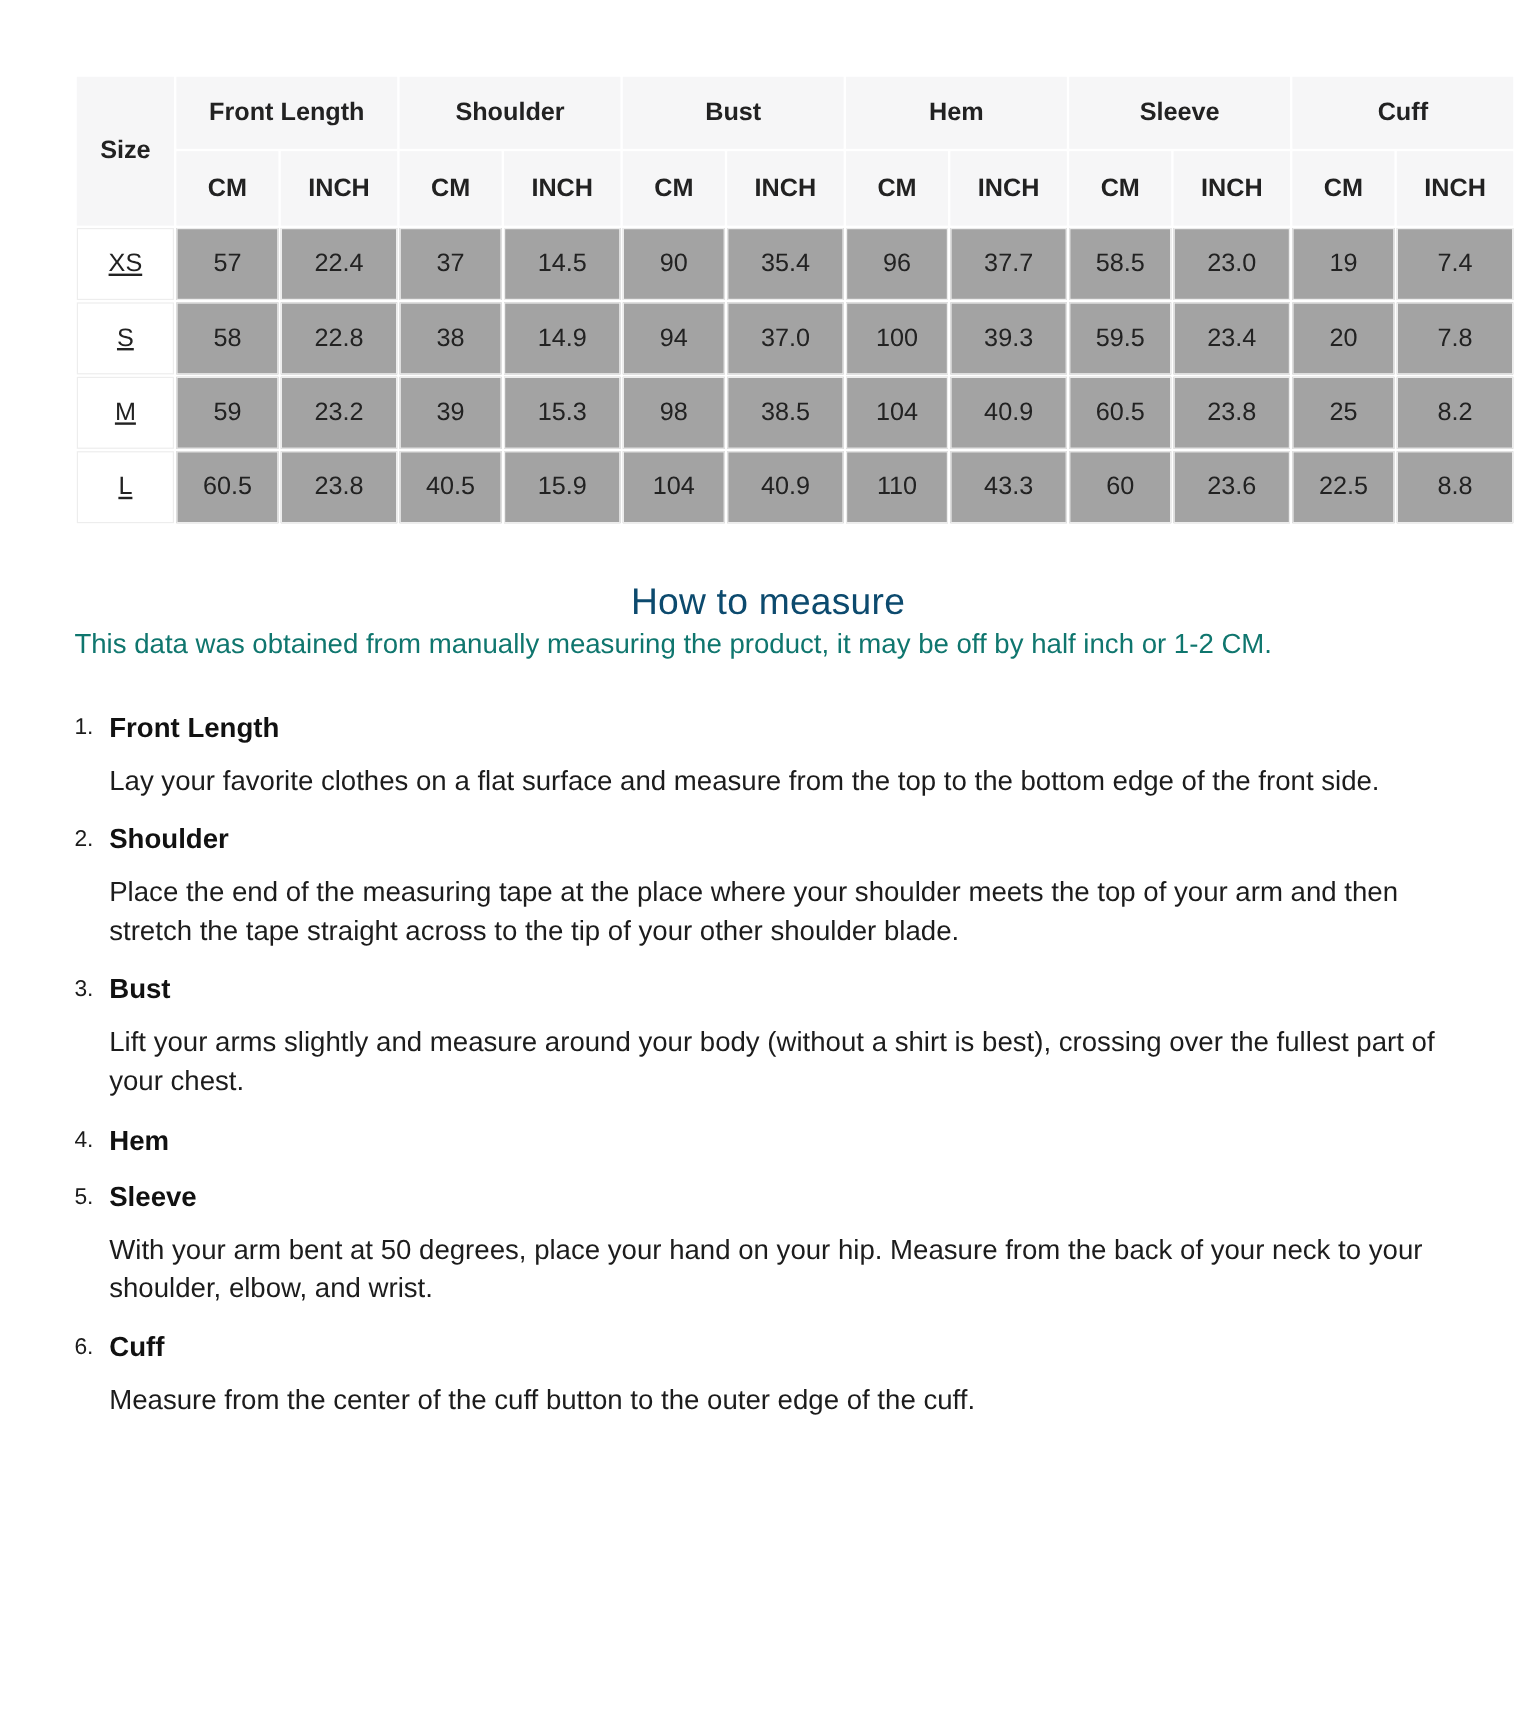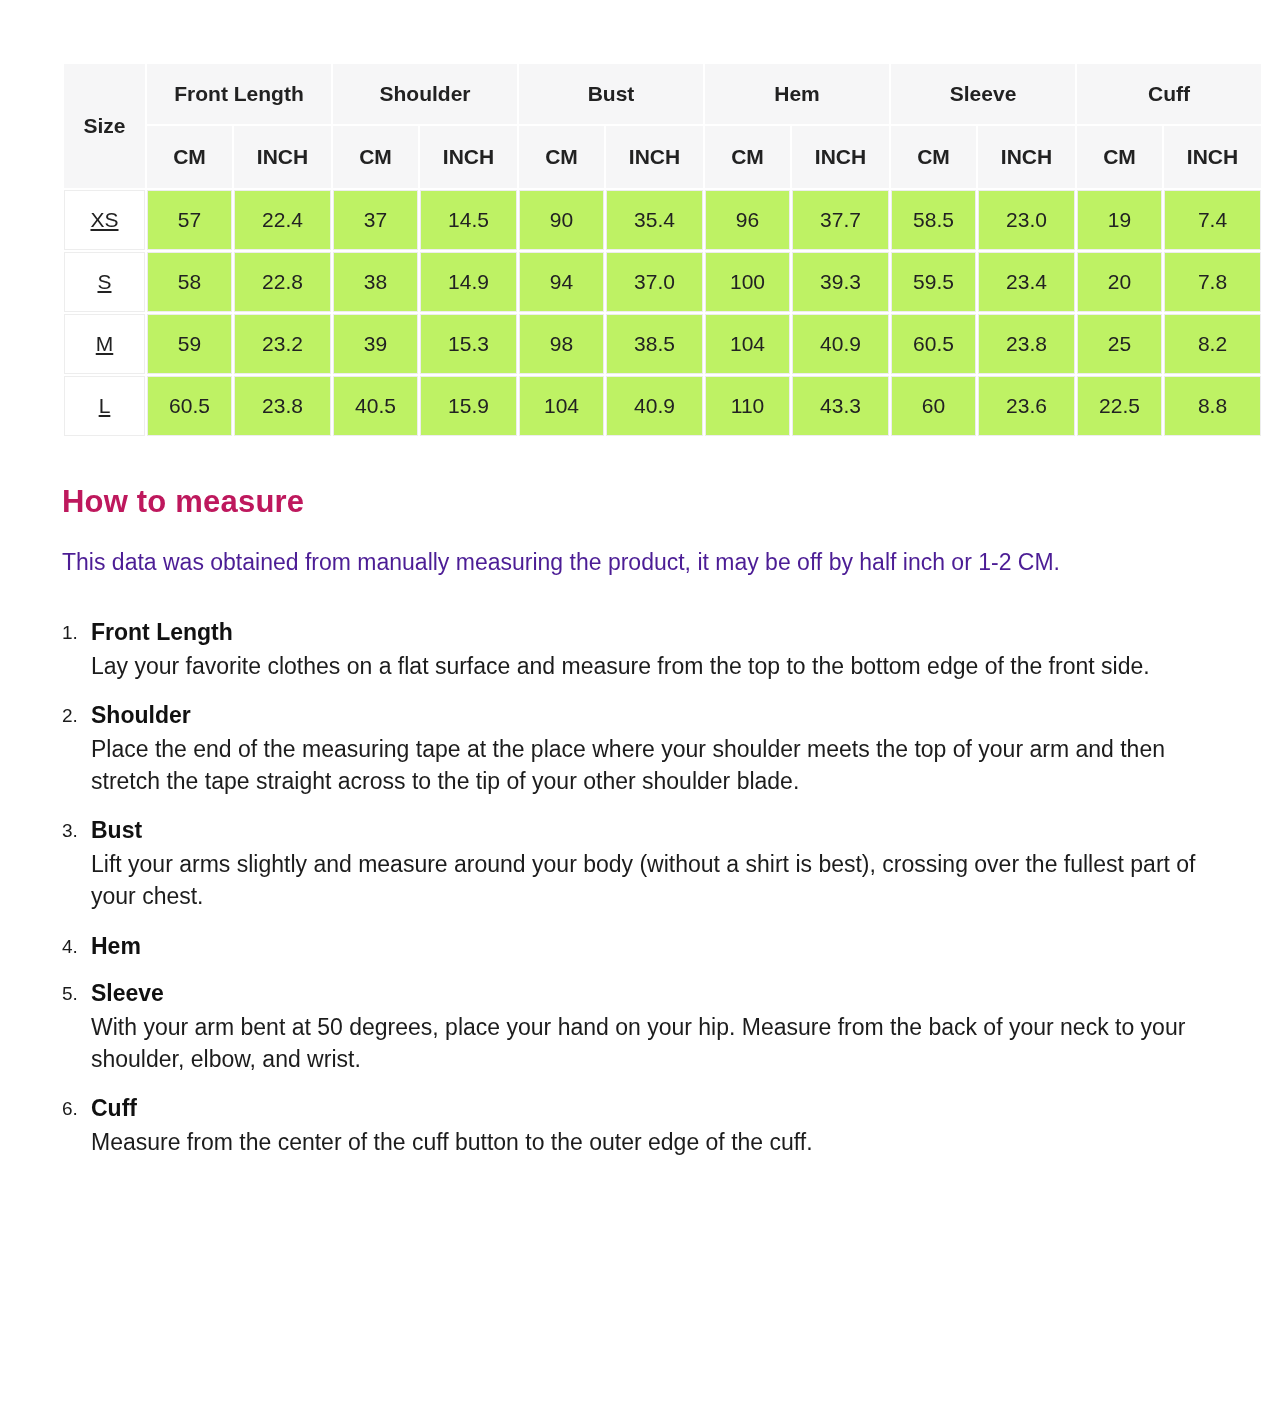--- a/index.html
+++ b/index.html
@@ -49,39 +49,39 @@
   col.cm-col   { width: 85px; }
   col.inch-col { width: 97px; }
   tbody th.size-th {
     background: #ffffff;
     border: 1px solid #ededed;
     font-weight: normal;
     height: 60px;
     text-decoration: underline;
   }
   tbody td {
-    background: #bef264;
+    background: #a3a3a3;
     border: 1px solid #ededed;
     height: 60px;
     padding: 0 4px;
   }
 
   
   .htm-heading {
     margin-top: 46px;
     font-size: 31px;
-    font-weight: bold;
-    color: #be185d;
+    font-weight: normal;
+    color: #0c4a6e;
     letter-spacing: 0.2px;
+    text-align: center;
   }
   .htm-intro {
-    margin-top: 26px;
     font-size: 23px;
     line-height: 1.42;
-    color: #4c1d95;
+    color: #0f766e;
     max-width: 1155px;
   }
   ol.steps {
     margin-top: 40px;
     list-style: none;
   }
   ol.steps li {
     position: relative;
     padding-left: 29px;
     margin-bottom: 20px;
@@ -92,21 +92,21 @@
     top: 3px;
     font-size: 19px;
     color: #1c1c1c;
   }
   .step-term {
     font-size: 23px;
     font-weight: bold;
     color: #111111;
   }
   .step-desc {
-    margin-top: 4px;
+    margin-top: 14px;
     font-size: 23px;
     line-height: 1.4;
     color: #1c1c1c;
     max-width: 1125px;
   }
 </style>
 </head>
 <body>
 
 <div class="page">

